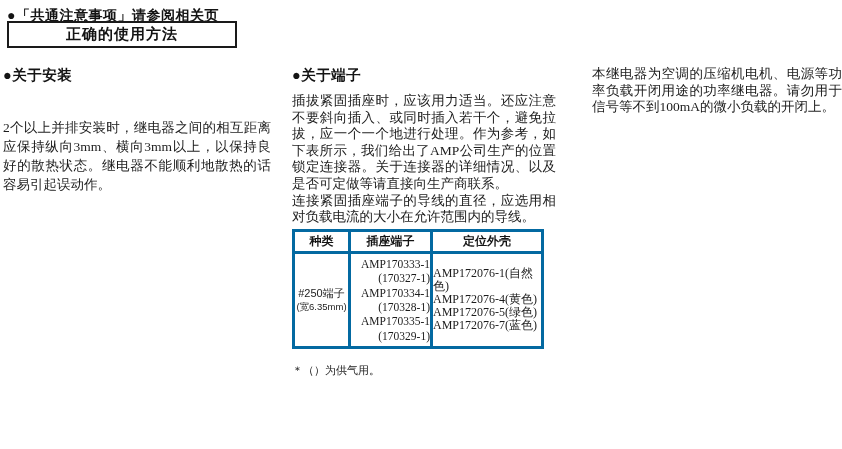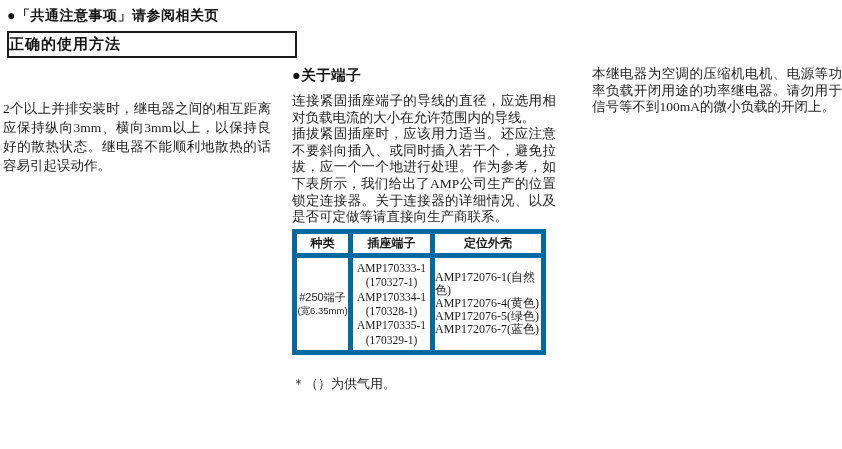--- a/index.html
+++ b/index.html
@@ -14,24 +14,24 @@
   .page { position: absolute; inset: 0; }
 
   
   .top-note {
     position: absolute; left: 7px; top: 7px;
     font-family: "Liberation Sans", sans-serif;
     font-weight: bold; font-size: 14px; letter-spacing: 0.5px;
     color: #141414;
   }
   .method-box {
-    position: absolute; left: 7px; top: 31px;
-    width: 290px; height: 27px;
+    position: absolute; left: 7px; top: 21px;
+    width: 230px; height: 27px;
     border: 2px solid #1a1a1a;
-    display: flex; align-items: center; 
+    display: flex; align-items: center; justify-content: center;
   }
   .method-box span {
     font-family: "Liberation Sans", sans-serif;
     font-weight: bold; font-size: 15px; letter-spacing: 1px;
     color: #141414;
   }
 
   
   .col { position: absolute; top: 66px; }
   .col-install  { left: 3px;   width: 268px; }
@@ -54,75 +54,76 @@
   .col-install p { line-height: 19px; margin-top: 33px; }
 
   
   .conn-table {
     border-collapse: collapse;
     margin-top: 3px;
     table-layout: fixed;
     border: 2px solid #1a1a1a;
   }
   .conn-table th, .conn-table td {
-    border: 5px solid #0369a1;
+    border: 3px solid #0369a1;
   }
   .conn-table th {
     font-family: "Liberation Sans", sans-serif;
     font-weight: bold; font-size: 12px;
     height: 18px; text-align: center;
     padding: 1px 2px;
     color: #141414;
   }
   .th-kind    { width: 56px; }
   .th-socket  { width: 82px; }
   .th-housing { width: 111px; }
   .conn-table td { vertical-align: middle; padding: 3px 0; }
   .td-kind {
     text-align: center;
     font-family: "Liberation Sans", sans-serif;
     font-size: 11px; line-height: 13px;
     color: #1c1c1c;
   }
   .td-kind .kind-sub { font-size: 9.5px; }
-  .td-socket { text-align: center; padding-right: 5px; }
+  .td-socket { text-align: right; padding-right: 5px; }
   .td-socket .tline {
     font-size: 11.5px; line-height: 14.4px; color: #1c1c1c;
   }
   .td-housing { text-align: left; padding-left: 4px; vertical-align: top; padding-top: 6px; }
   .td-housing .tline {
     font-size: 12px; line-height: 13px; color: #1c1c1c;
   }
 
   .footnote {
-    margin-top: 20px;
+    margin-top: 14px;
     font-family: "Liberation Sans", sans-serif;
-    font-size: 13px;
+    font-size: 11px;
     color: #1c1c1c;
   }
 </style>
 </head>
 <body>
 
 <div class="page">
 
   <div class="top-note">●「共通注意事项」请参阅相关页</div>
 
   <div class="method-box">
     <span>正确的使用方法</span>
   </div>
 
   <div class="col col-install">
+    <div class="sec-title">●关于安装</div>
     <p>2个以上并排安装时，继电器之间的相互距离应保持纵向3mm、横向3mm以上，以保持良好的散热状态。继电器不能顺利地散热的话容易引起误动作。</p>
   </div>
 
   <div class="col col-terminal">
     <div class="sec-title">●关于端子</div>
+    <p>插拔紧固插座时，应该用力适当。还应注意不要斜向插入、或同时插入若干个，避免拉拔，应一个一个地进行处理。作为参考，如下表所示，我们给出了AMP公司生产的位置锁定连接器。关于连接器的详细情况、以及是否可定做等请直接向生产商联系。</p>
     <p>连接紧固插座端子的导线的直径，应选用相对负载电流的大小在允许范围内的导线。</p>
-    <p>插拔紧固插座时，应该用力适当。还应注意不要斜向插入、或同时插入若干个，避免拉拔，应一个一个地进行处理。作为参考，如下表所示，我们给出了AMP公司生产的位置锁定连接器。关于连接器的详细情况、以及是否可定做等请直接向生产商联系。</p>
 
     <table class="conn-table">
       <thead>
         <tr>
           <th class="th-kind">种类</th>
           <th class="th-socket">插座端子</th>
           <th class="th-housing">定位外壳</th>
         </tr>
       </thead>
       <tbody>

